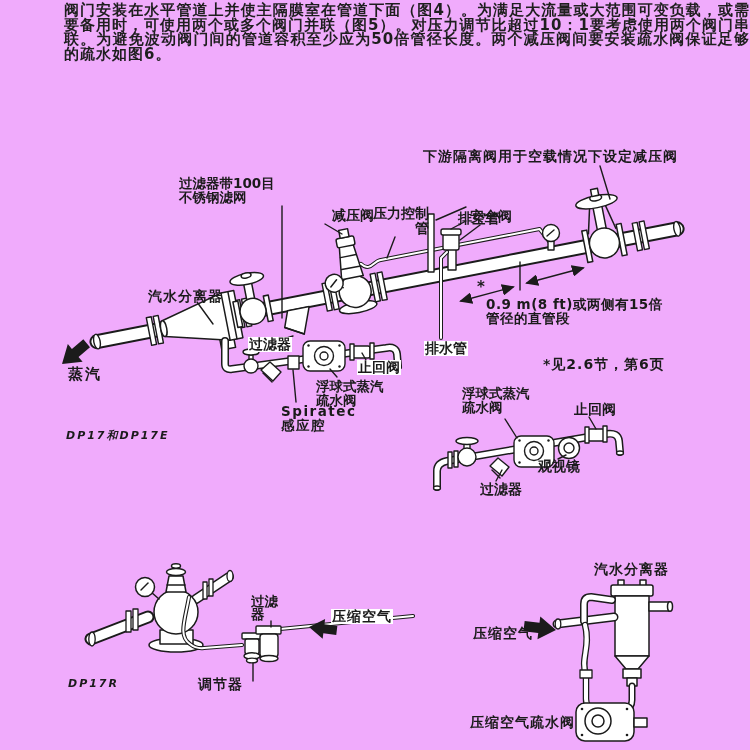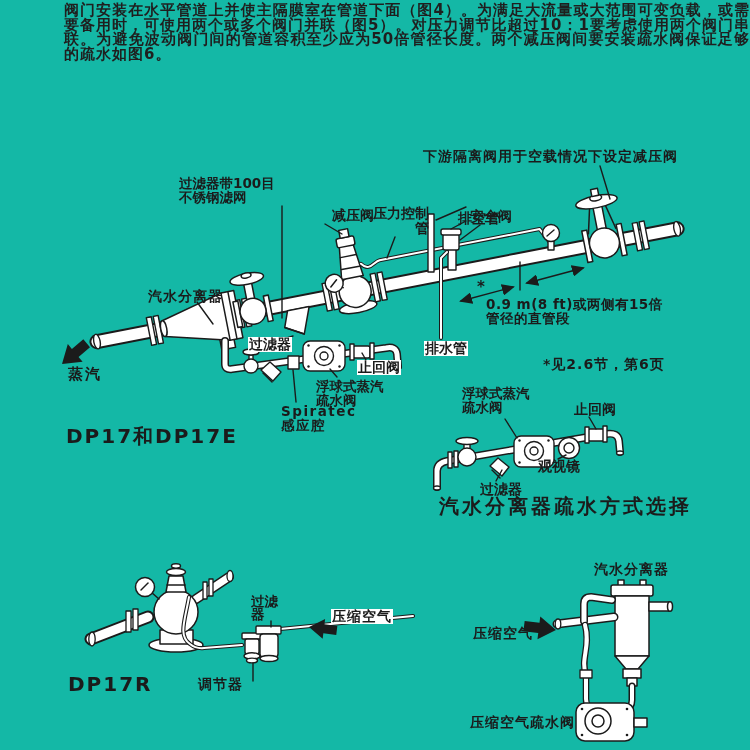--- a/index.html
+++ b/index.html
@@ -1,28 +1,28 @@
 <!DOCTYPE html>
 <html><head>
 <meta charset="utf-8">
 <style>
   html,body{margin:0;padding:0;background:#e8e8e8;}
-  #canvas{position:relative;width:750px;height:750px;background:#14b8a6;
+  #canvas{position:relative;width:750px;height:750px;background:#f0abfc;
           outline:1px solid #c9c9c9;overflow:hidden;
           font-family:"DejaVu Sans","Liberation Sans",sans-serif;color:#1b1b1b;}
   #art{position:absolute;left:0;top:0;}
   .para{position:absolute;left:64px;top:3px;width:686px;
         font-size:15px;line-height:14.6px;font-weight:bold;letter-spacing:1px;
         text-align:justify;color:#1f1f1f;}
   .lbl{position:absolute;font-weight:bold;white-space:pre-line;
        font-size:14px;line-height:14.5px;color:#1b1b1b;}
   .c{}
   .bg{background:#ffffff;padding:0 1px;}
   .s13{font-size:13.5px;line-height:14px;}
-  .cap{font-size:20px;letter-spacing:2px;}
+  .cap{font-size:11px;letter-spacing:2px;font-style:italic;}
   .ls1{letter-spacing:1px;}
   .ls3{letter-spacing:3px;}
   .ast{font-size:15px;}
 </style>
 </head>
 <body>
 
 <div id="canvas">
 
 <svg id="art" width="750" height="750" viewBox="0 0 750 750">
@@ -301,21 +301,20 @@
 管径的直管段</div>
 <div class="lbl ast" style="left:477px;top:280px;">*</div>
 <div class="lbl ls1" style="left:543px;top:357px;">*见2.6节，第6页</div>
 <div class="lbl cap" style="left:66px;top:429px;">DP17和DP17E</div>
 
 <div class="lbl s13 c" style="left:462px;top:386px;width:80px;">浮球式蒸汽
 疏水阀</div>
 <div class="lbl" style="left:574px;top:402px;">止回阀</div>
 <div class="lbl" style="left:538px;top:459px;">观视镜</div>
 <div class="lbl" style="left:480px;top:482px;">过滤器</div>
-<div class="lbl cap ls3" style="left:439px;top:499px;">汽水分离器疏水方式选择</div>
 
 <div class="lbl s13 c" style="left:251px;top:595px;width:34px;line-height:13px;">过滤
 器</div>
 <div class="lbl ls1 bg" style="left:331px;top:609px;">压缩空气</div>
 <div class="lbl ls1" style="left:198px;top:677px;">调节器</div>
 <div class="lbl cap" style="left:68px;top:677px;">DP17R</div>
 
 <div class="lbl ls1" style="left:594px;top:562px;">汽水分离器</div>
 <div class="lbl ls1" style="left:473px;top:626px;">压缩空气</div>
 <div class="lbl ls1" style="left:470px;top:715px;">压缩空气疏水阀</div>

